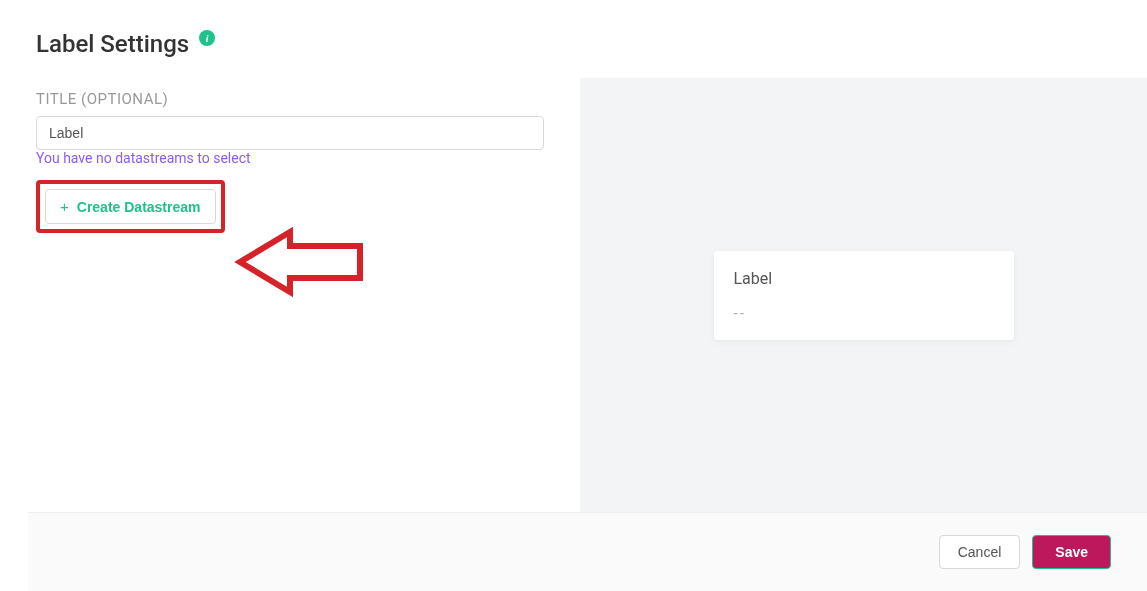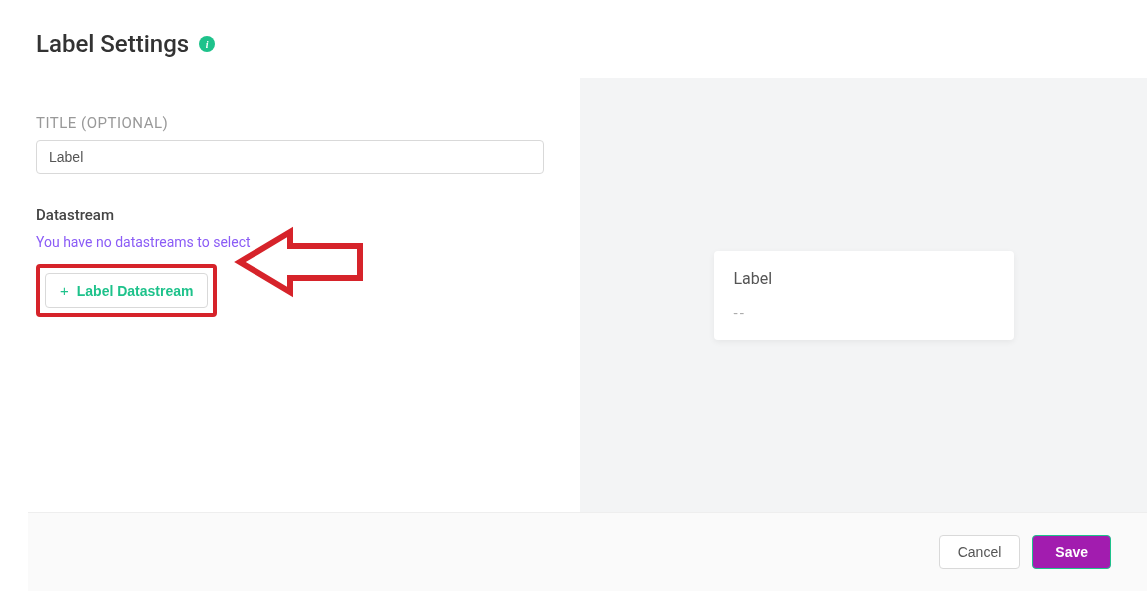--- a/index.html
+++ b/index.html
@@ -23,23 +23,23 @@
     .right-panel {
       flex: 1;
       background: #f3f4f5;
       display: flex;
       align-items: center;
       justify-content: center;
       margin-top: 78px;
     }
     .page-title-row {
       display: flex;
-      align-items: center;
+      align-items: flex-start;
       gap: 10px;
-      margin-bottom: 56px;
+      margin-bottom: 32px;
     }
     .page-title {
       font-size: 24px;
       font-weight: 500;
       color: #333;
     }
     .info-icon {
       width: 16px;
       height: 16px;
       border-radius: 50%;
@@ -148,21 +148,21 @@
     .btn-cancel {
       background: #fff;
       border: 1px solid #d9d9d9;
       border-radius: 4px;
       padding: 8px 18px;
       font-size: 14px;
       color: #555;
       cursor: pointer;
     }
     .btn-save {
-      background: #a21caf;
+      background: #be185d;
       border: 1px solid #1ec28b;
       border-radius: 4px;
       padding: 8px 22px;
       font-size: 14px;
       font-weight: 600;
       color: #fff;
       cursor: pointer;
     }
   </style>
 </head>
@@ -171,27 +171,26 @@
 <div class="container">
   <div class="left-panel">
     <div class="page-title-row">
       <h1 class="page-title">Label Settings</h1>
       <span class="info-icon">i</span>
     </div>
 
     <div class="field-label">TITLE (OPTIONAL)</div>
     <input type="text" class="text-input" value="Label" style="">
 
-    <div class="section-label">Datastream</div>
     <div class="empty-msg">You have no datastreams to select</div>
 
     <div class="btn-create-wrap">
       <button class="btn-create">
         <span class="plus-icon">+</span>
-        <span>Label Datastream</span>
+        <span>Create Datastream</span>
       </button>
     </div>
 
     <svg class="annotation-arrow" width="140" height="80">
       <path d="M 130 20 L 60 20 L 60 6 L 10 36 L 60 66 L 60 52 L 130 52 Z" fill="none" stroke="#d6232a" stroke-width="6" stroke-linejoin="miter"></path>
     </svg>
   </div>
 
   <div class="right-panel">
     <div class="preview-card">

